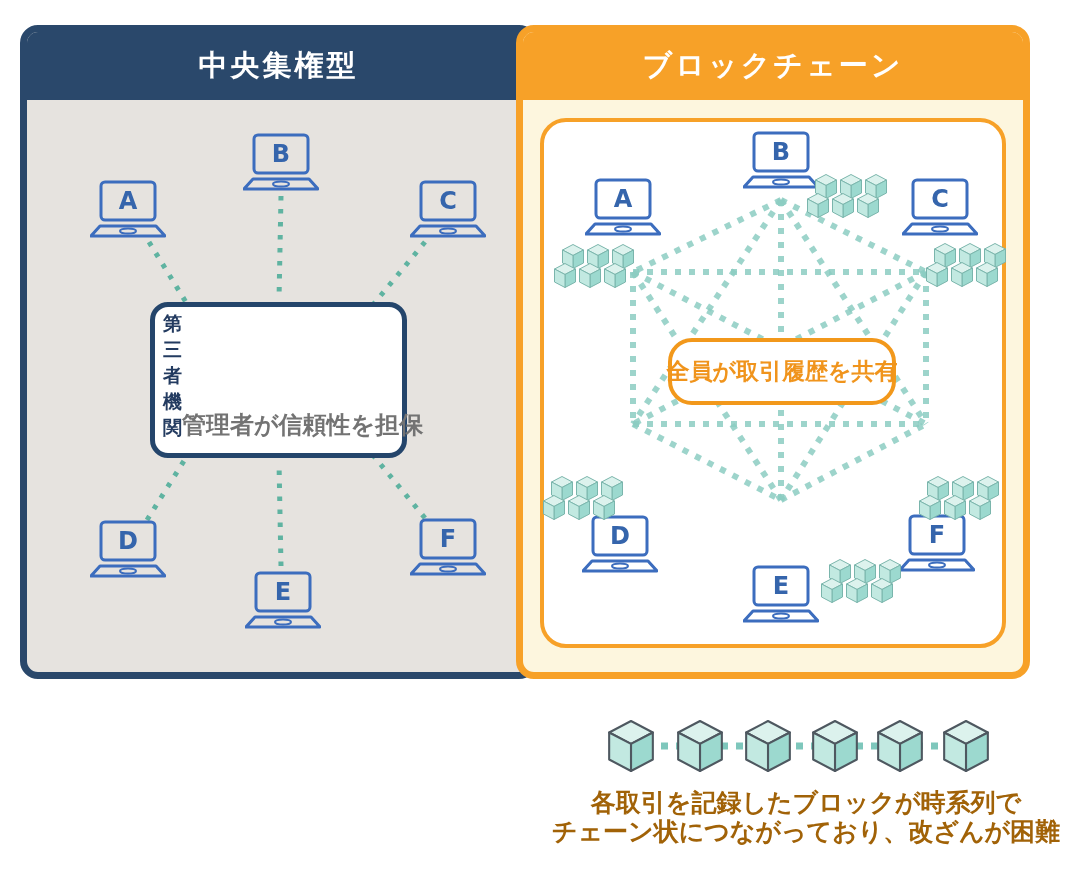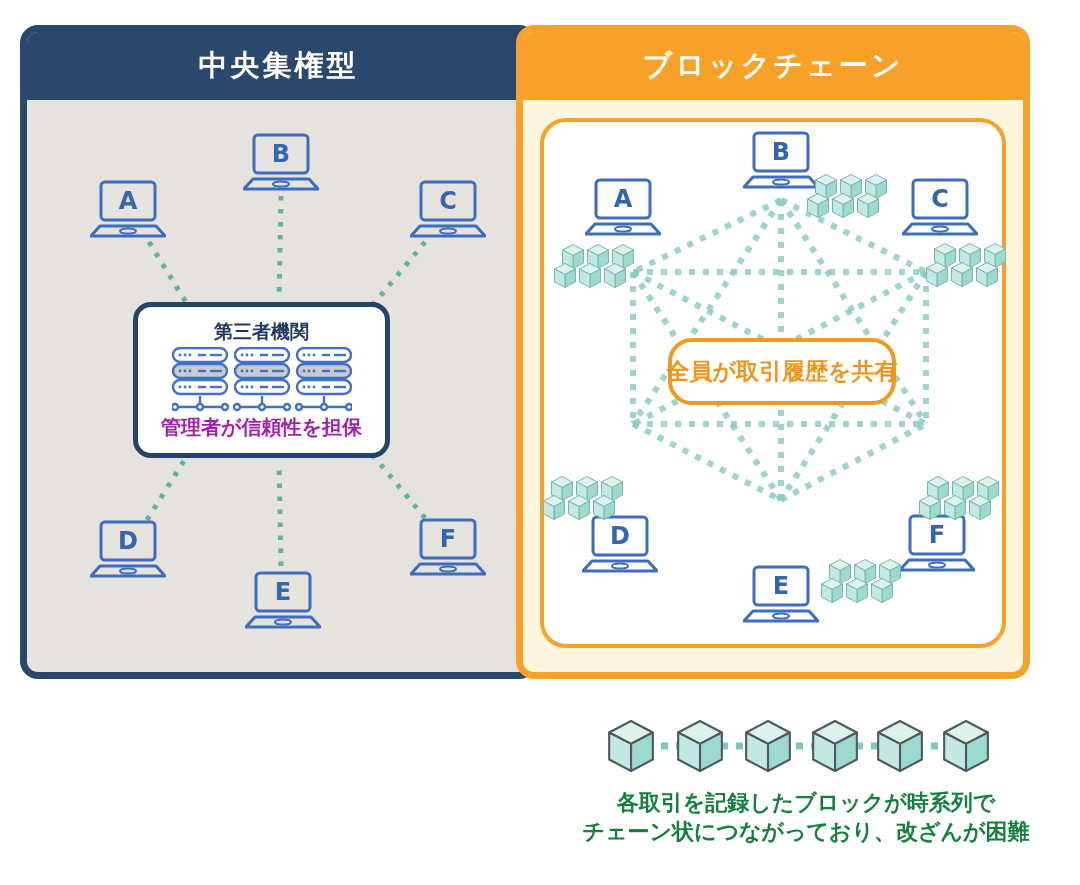--- a/index.html
+++ b/index.html
@@ -19,28 +19,28 @@
   .panel-right .panel-header { background:#F7A128; }
   .panel-body { position:relative; width:100%; height:572px; }
   .panel-body > svg { position:absolute; left:0; top:0; z-index:1; }
 
   .inner-box {
     position:absolute; left:17px; top:18px; width:466px; height:530px;
     background:#ffffff; border:4px solid #F7A128; border-radius:26px;
     box-sizing:border-box; z-index:0;
   }
   .center-box {
-    position:absolute; left:106px; top:202px; width:257px; height:156px;
+    position:absolute; left:123px; top:202px; width:257px; height:156px;
     background:#ffffff; border:5px solid #24456B; border-radius:18px;
     box-sizing:border-box; z-index:2;
-    display:flex; flex-direction:column; align-items:center; justify-content:space-between;
+    display:flex; flex-direction:row; align-items:flex-end; justify-content:space-between;
     padding:12px 8px;
   }
   .center-box-title   { color:#233B60; font-size:19px; font-weight:bold; }
-  .center-box-caption { color:#a21caf; font-size:20px; font-weight:bold; white-space:nowrap; }
+  .center-box-caption { color:#737373; font-size:24px; font-weight:bold; white-space:nowrap; }
   .share-label {
     position:absolute; left:145px; top:238px; width:228px; height:67px;
     background:#ffffff; border:4px solid #F2981B; border-radius:24px;
     box-sizing:border-box; z-index:2;
     display:flex; align-items:center; justify-content:center;
     color:#F0941C; font-size:23px; font-weight:bold; white-space:nowrap;
   }
   .node-letter { font-size:24px; font-weight:bold; fill:#3565AC; }
 
   
@@ -63,21 +63,21 @@
   
   .srv-unit { fill:#ffffff; stroke:#4170C4; stroke-width:2.4; }
   .srv-unit-mid { fill:#C7CBD1; stroke:#4170C4; stroke-width:2.4; }
   .srv-dot { fill:#4170C4; }
   .srv-line { stroke:#4170C4; stroke-width:2.4; fill:none; }
   .srv-node { fill:#ffffff; stroke:#4170C4; stroke-width:2.4; }
 
   #footer-chain { position:absolute; left:585px; top:710px; }
   #footer-caption {
     position:absolute; left:548px; top:788px; width:516px;
-    text-align:center; color:#15803d; font-size:22px; font-weight:bold; line-height:29px;
+    text-align:center; color:#a16207; font-size:25px; font-weight:bold; line-height:29px;
     white-space:nowrap;
   }
 </style>
 </head>
 <body>
 
 <div id="stage">
 
   <svg width="0" height="0" style="position:absolute" aria-hidden="true">
     <defs>

